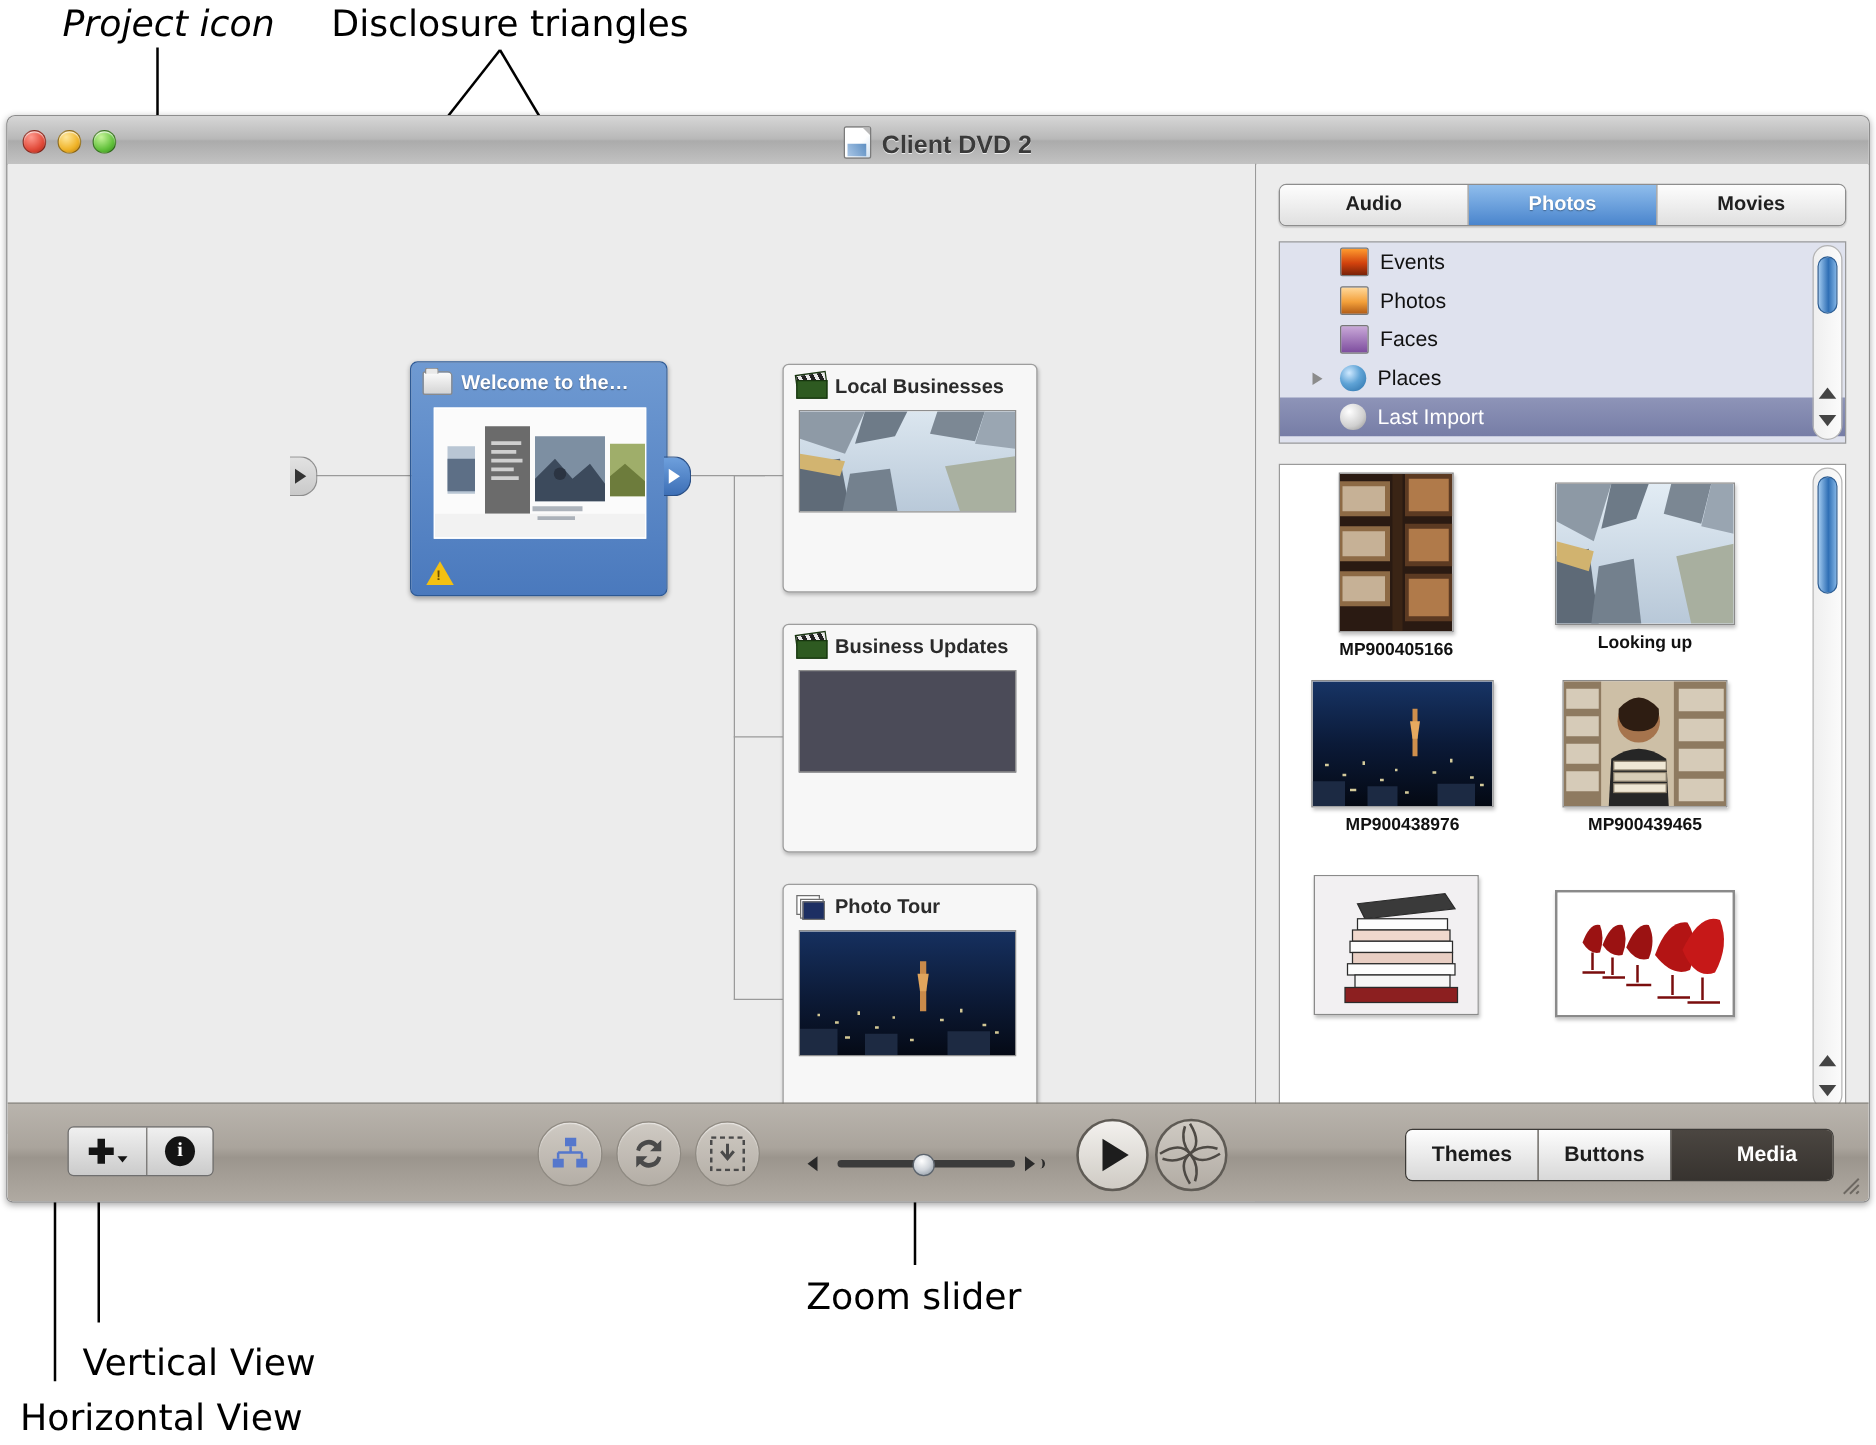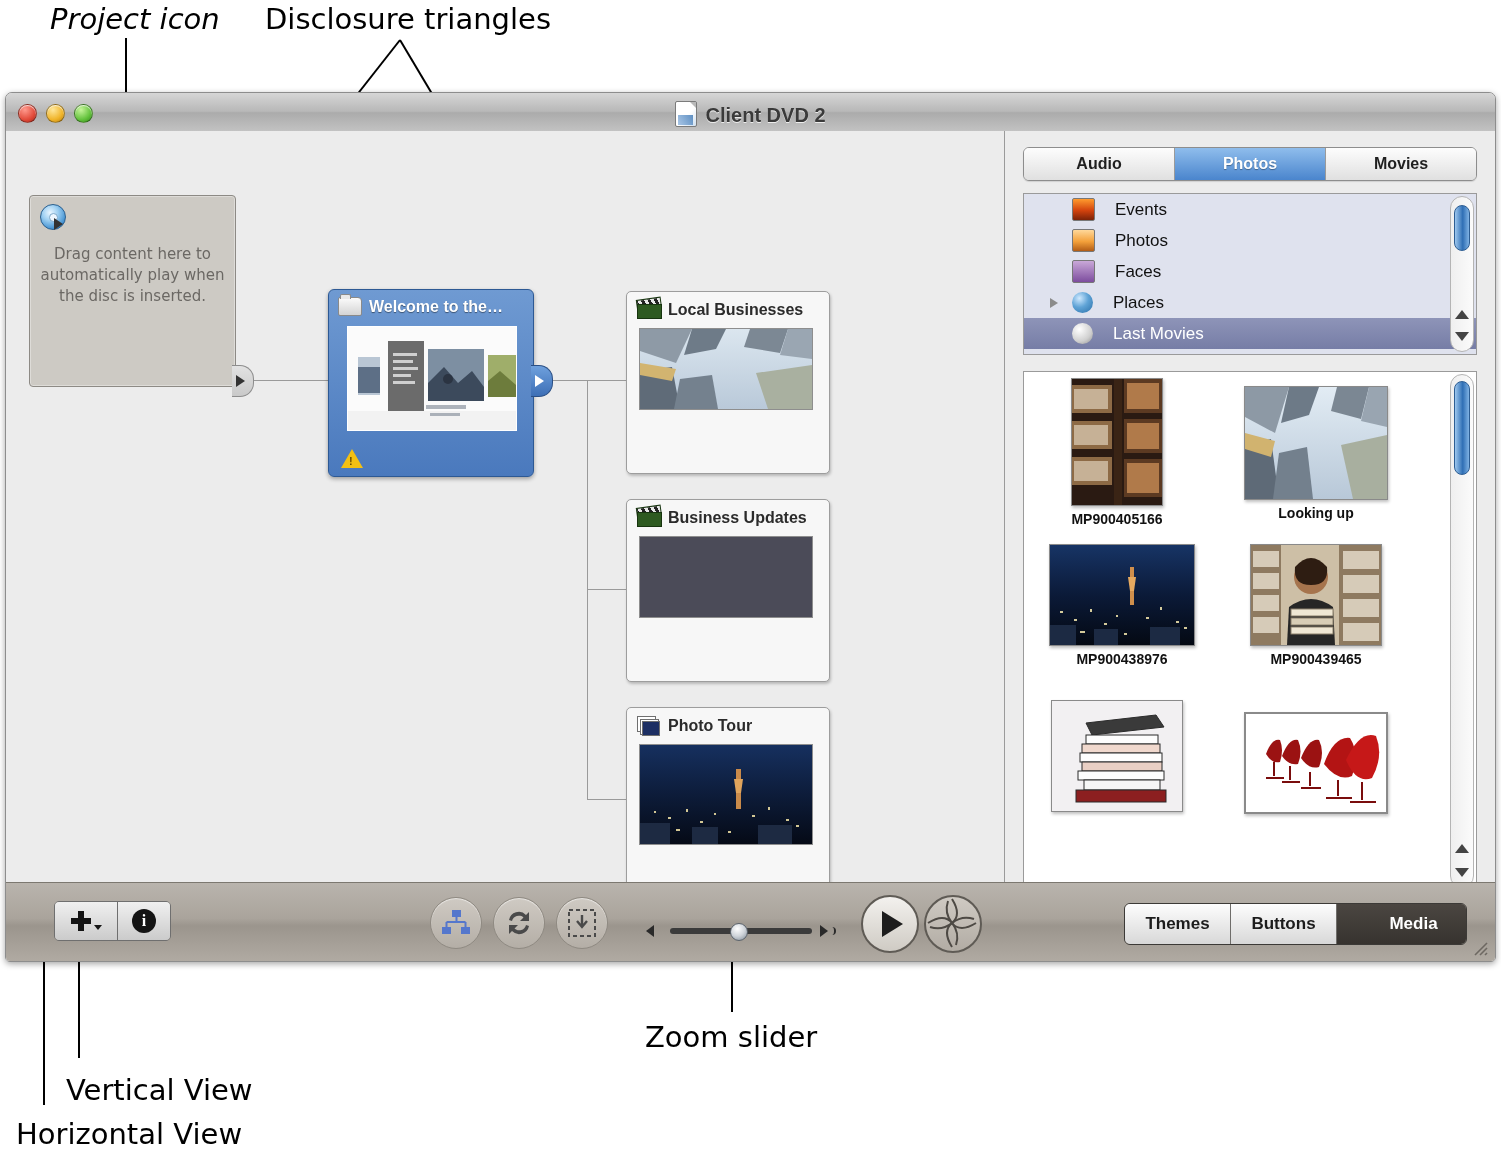--- a/index.html
+++ b/index.html
@@ -122,21 +122,21 @@
   
   #media{width:490px;position:relative;background:#ececec;display:flex;flex-direction:column;}
   .segtabs{margin:16px 18px 0 18px;height:32px;display:flex;border:1px solid #8d8d8d;border-radius:6px;overflow:hidden;
             box-shadow:0 1px 1px rgba(0,0,0,.12);}
   .segtabs div{flex:1;display:flex;align-items:center;justify-content:center;font-size:16px;font-weight:bold;
             color:#1f1f1f;background:linear-gradient(to bottom,#fdfdfd,#e0e0e0);border-left:1px solid #9a9a9a;}
   .segtabs div:first-child{border-left:none;}
   .segtabs div.on{background:linear-gradient(to bottom,#8fbdec,#4a85cd);color:#fff;text-shadow:0 1px 1px rgba(0,0,0,.35);}
 
   .srclist{margin:12px 18px 0 18px;height:160px;background:#dfe2ee;border:1px solid #9a9a9a;position:relative;overflow:hidden;}
-  .srcrow{height:31px;display:flex;align-items:center;padding-left:48px;font-size:17px;color:#111;position:relative;gap:11px;}
+  .srcrow{height:31px;display:flex;align-items:center;padding-left:48px;font-size:17px;color:#111;position:relative;}
   .srcrow.sel{background:linear-gradient(to bottom,#8e94b8,#767da6);color:#fff;}
   .srcicon{width:21px;height:21px;margin-right:9px;flex:none;border:1px solid #777;border-radius:2px;}
   .ic-events{background:linear-gradient(to bottom,#ff9b2e 0%,#d2420d 55%,#7a2208 100%);}
   .ic-photos{background:linear-gradient(to bottom,#ffd89a 0%,#f3a03a 55%,#b25c16 100%);}
   .ic-faces{background:linear-gradient(to bottom,#c9a8d8,#7d4d9e);}
   .ic-places{border:none;border-radius:50%;background:radial-gradient(circle at 35% 30%,#cfe9ff,#5fa3d6 45%,#2a6fa8 100%);}
   .ic-last{border:none;border-radius:50%;background:radial-gradient(circle at 35% 30%,#ffffff,#cfcfcf 60%,#8c8c8c 100%);}
   .disc-tri{position:absolute;left:26px;top:11px;width:0;height:0;border-style:solid;border-width:5px 0 5px 8px;
             border-color:transparent transparent transparent #8b8b8b;}
 
@@ -230,27 +230,20 @@
     <div id="canvas-wrap">
       <div id="canvas">
 
         <div class="link" style="left:245px;top:249px;width:80px;height:1px;"></div>
         <div class="link" style="left:546px;top:249px;width:60px;height:1px;"></div>
         <div class="link" style="left:581px;top:249px;width:1px;height:420px;"></div>
         <div class="link" style="left:581px;top:249px;width:40px;height:1px;"></div>
         <div class="link" style="left:581px;top:458px;width:40px;height:1px;"></div>
         <div class="link" style="left:581px;top:668px;width:40px;height:1px;"></div>
 
-        <div class="node dropnode">
-          <div class="disc">
-            <div class="discglyph"></div>
-            <div class="discplay"></div>
-          </div>
-          <div class="dtext">Drag content here to automatically play when the disc is inserted.</div>
-        </div>
         <div class="tri-bubble" style="left:226px;top:234px;">
           <div class="tri"></div>
         </div>
 
         <div class="node menunode">
           <div class="hdr">
             <span class="folder"></span>
             <span class="lbl">Welcome to the…</span>
           </div>
           <div class="thumb">
@@ -424,21 +417,21 @@
           <span class="srcicon ic-faces"></span>
           <span>Faces</span>
         </div>
         <div class="srcrow">
           <span class="disc-tri"></span>
           <span class="srcicon ic-places"></span>
           <span>Places</span>
         </div>
         <div class="srcrow sel">
           <span class="srcicon ic-last"></span>
-          <span>Last Movies</span>
+          <span>Last Import</span>
         </div>
 
         <div class="sbar" style="width:22px;">
           <div class="sthumb" style="top:8px;height:44px;"></div>
           <div class="sarrow sup" style="bottom:32px;"></div>
           <div class="sarrow sdn" style="bottom:10px;"></div>
         </div>
       </div>
 
       <div class="gridpanel">

